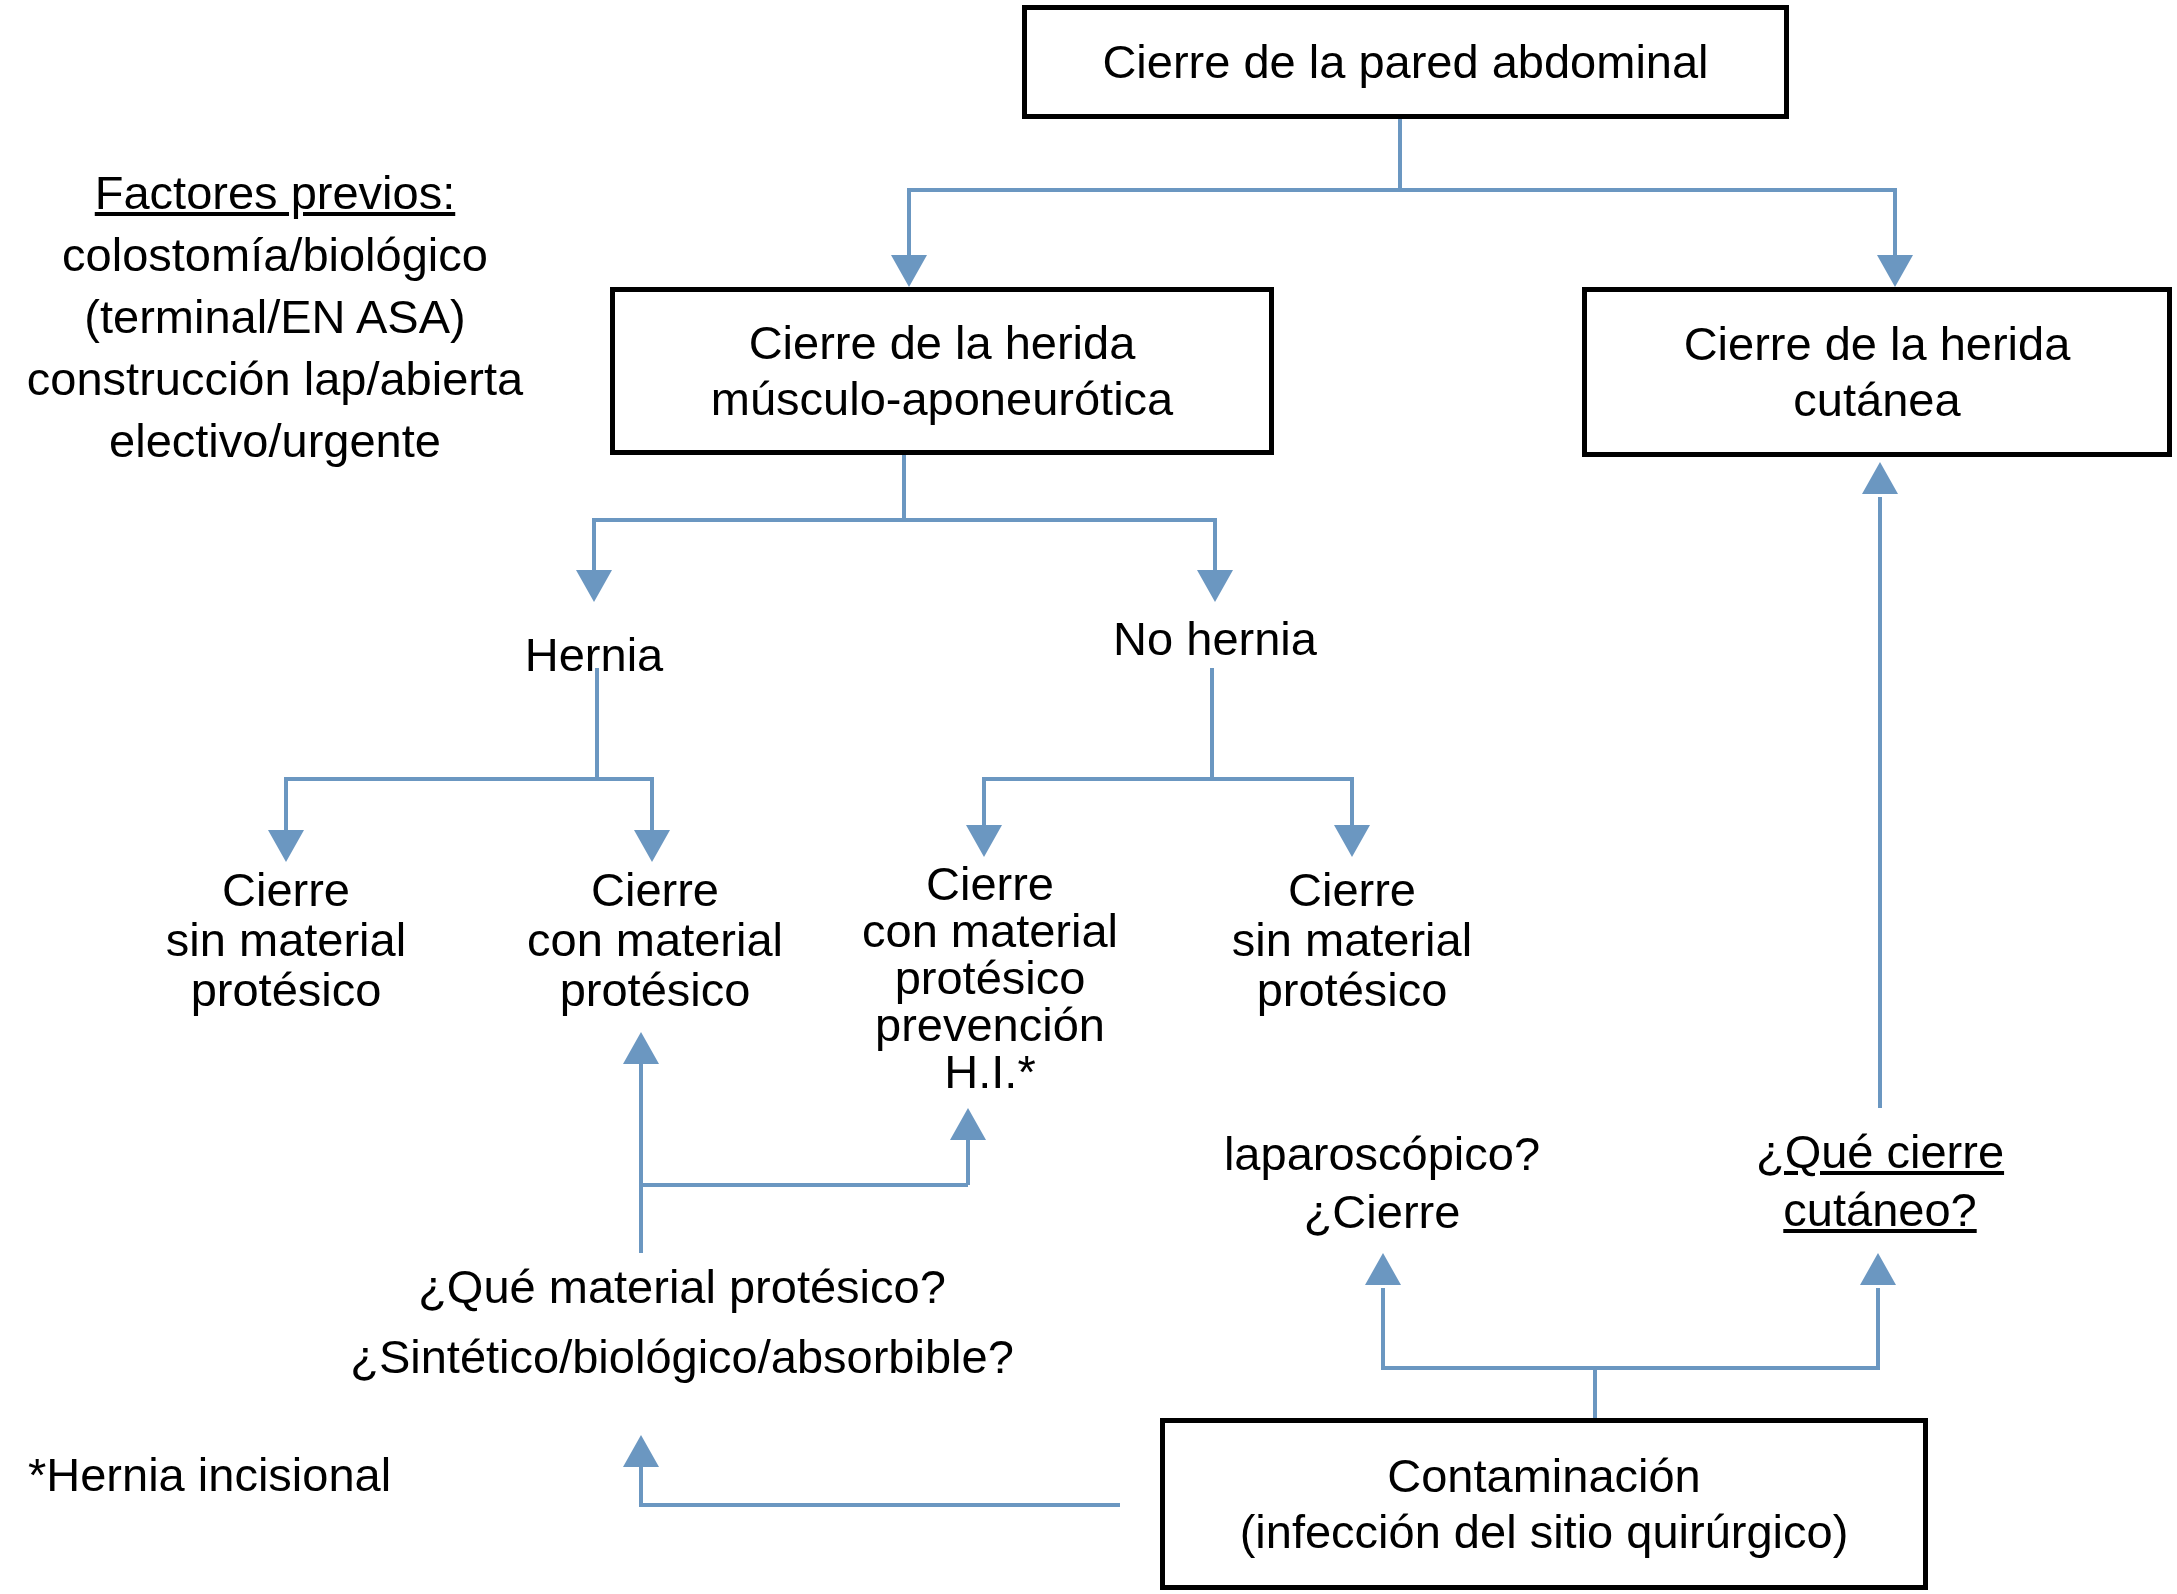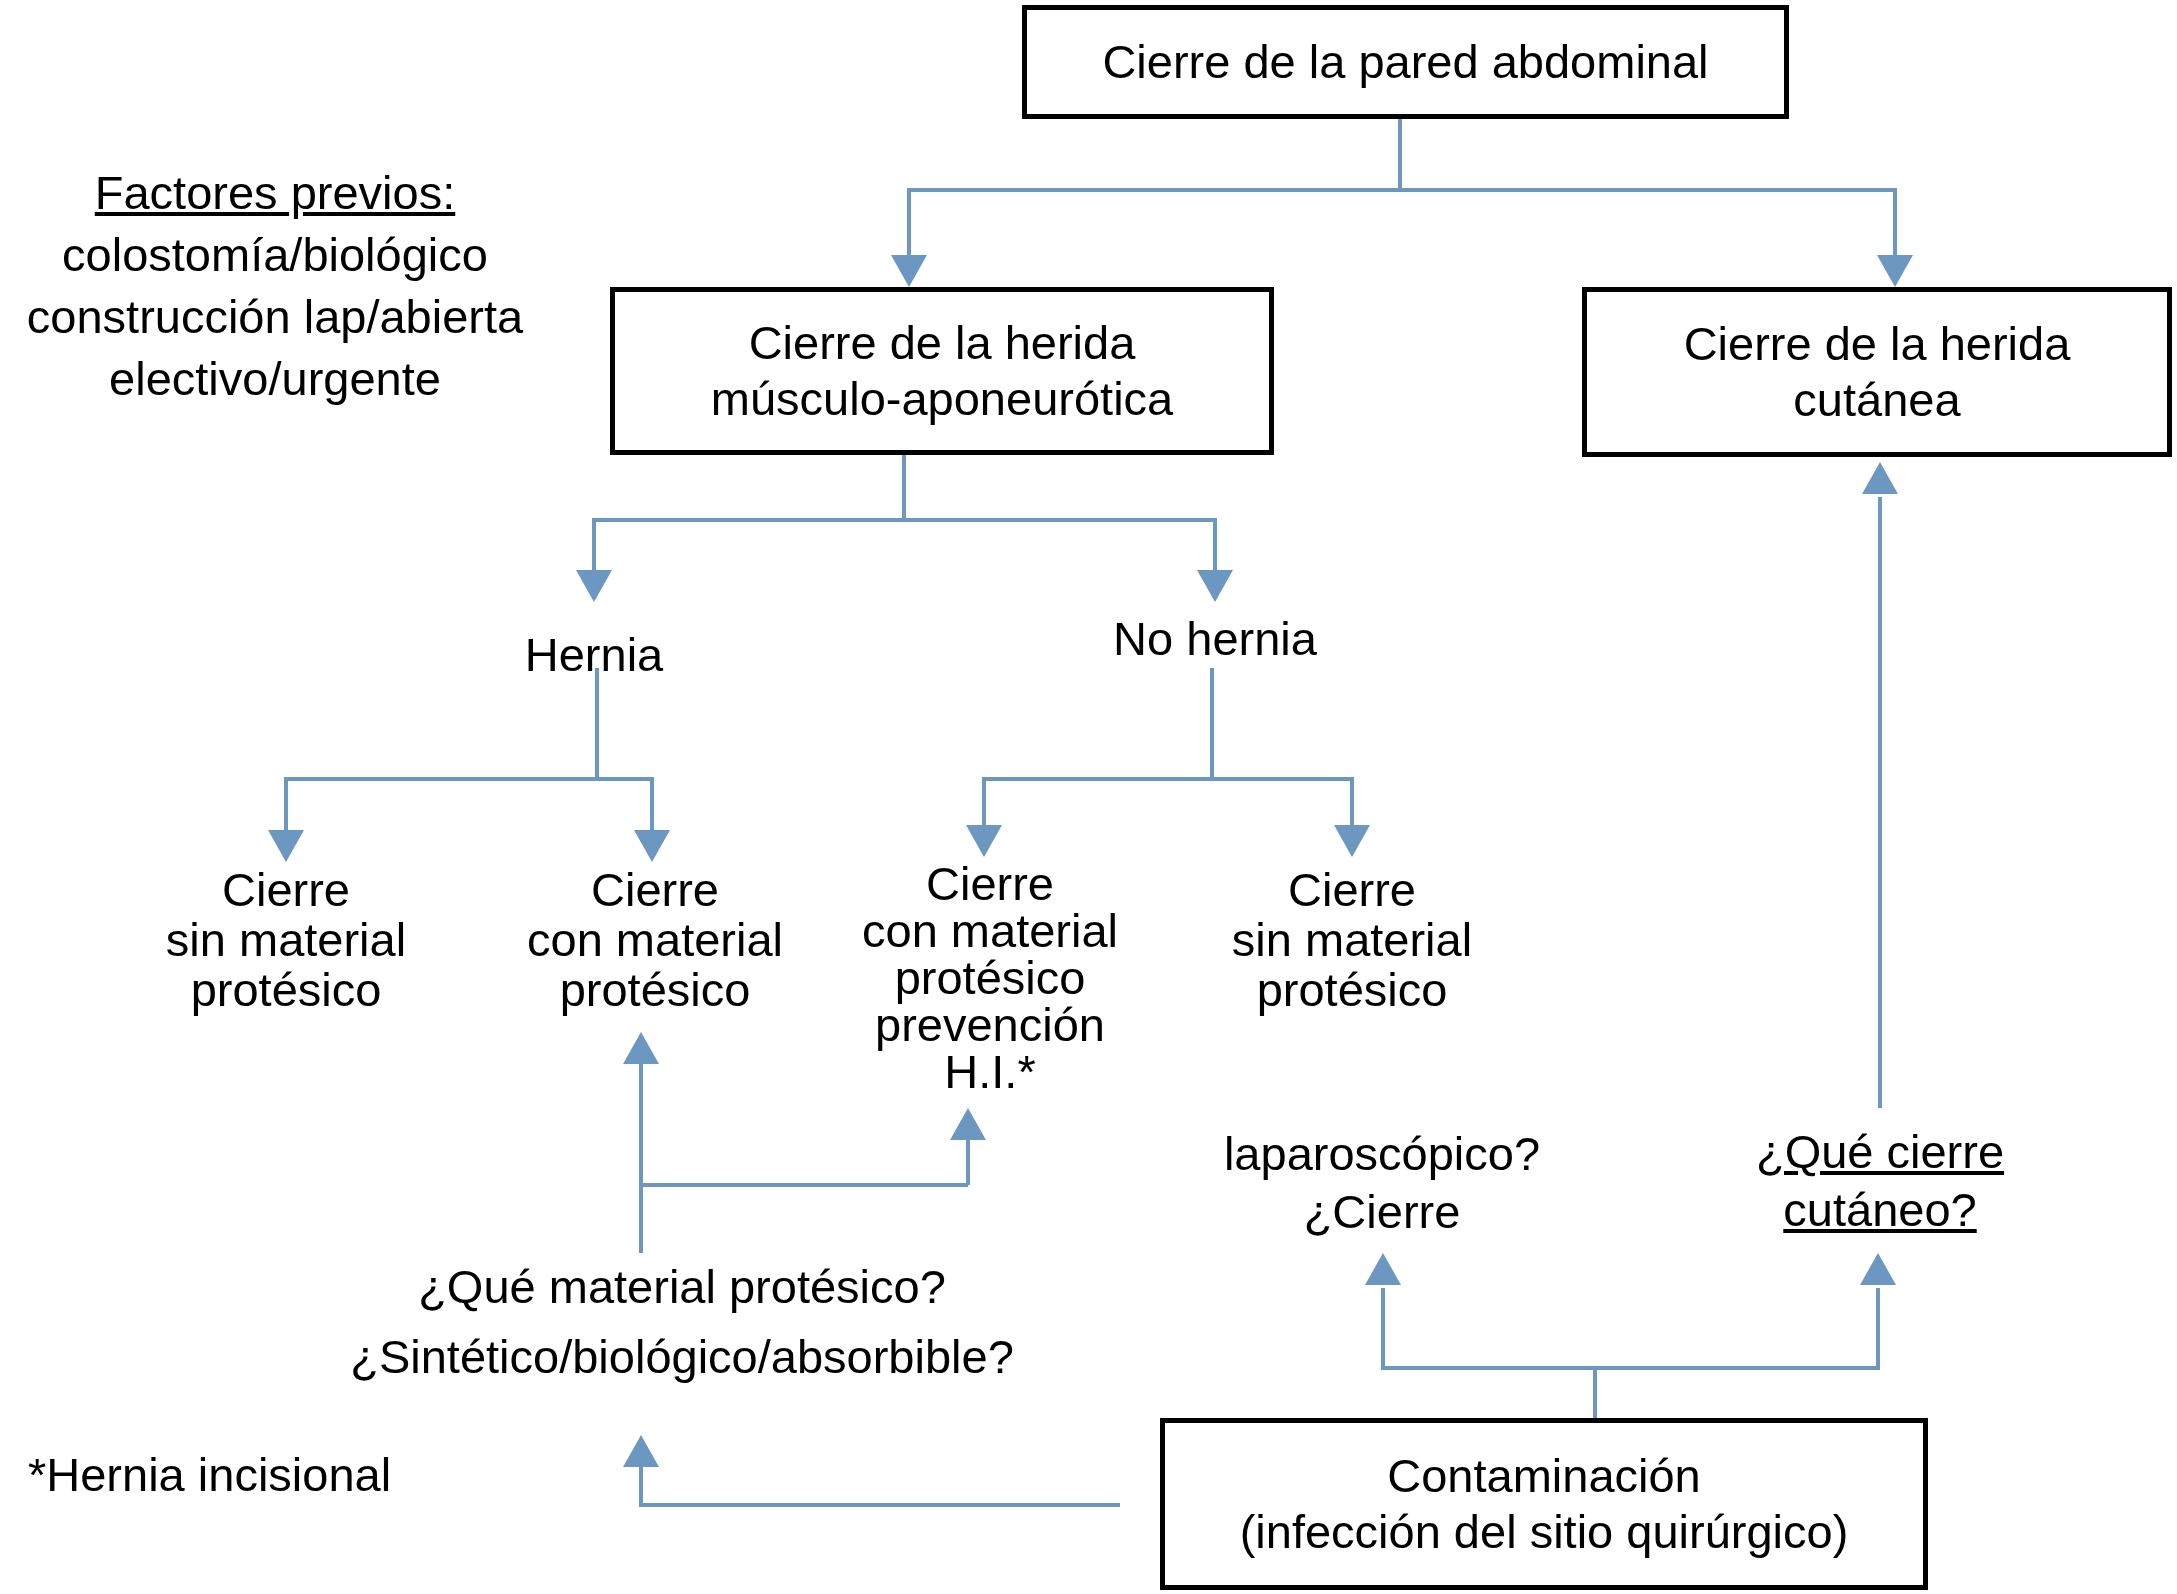--- a/index.html
+++ b/index.html
@@ -107,20 +107,21 @@
   </div>
 
   <div class="node-box" style="left:1160px;top:1418px;width:768px;height:172px;border-width:5px;">
     <div>Contaminación</div>
     <div>(infección del sitio quirúrgico)</div>
   </div>
 
   <div class="free-label side-note" style="left:255px;top:162px;margin-left:20px;">
     <div class="underlined">Factores previos:</div>
     <div>colostomía/biológico</div>
+    <div>(terminal/EN ASA)</div>
     <div>construcción lap/abierta</div>
     <div>electivo/urgente</div>
   </div>
 
   <div class="free-label" style="left:594px;top:614px;margin-top:16px;">Hernia</div>
 
   <div class="free-label" style="left:1215px;top:614px;">No hernia</div>
 
   <div class="free-label" style="left:286px;top:865px;">
     <div>Cierre</div>

